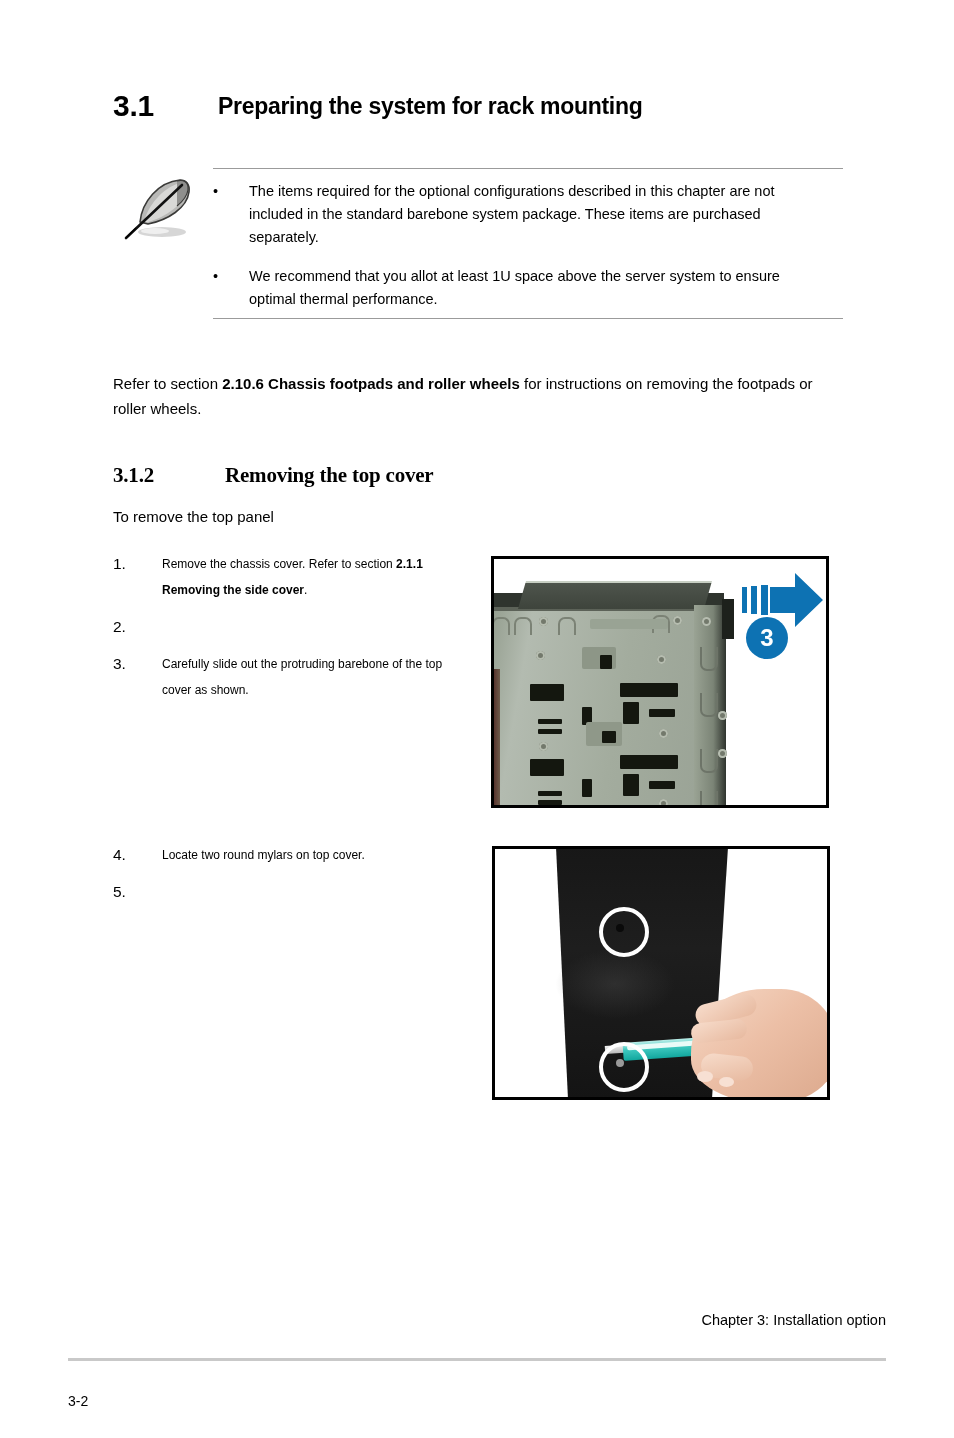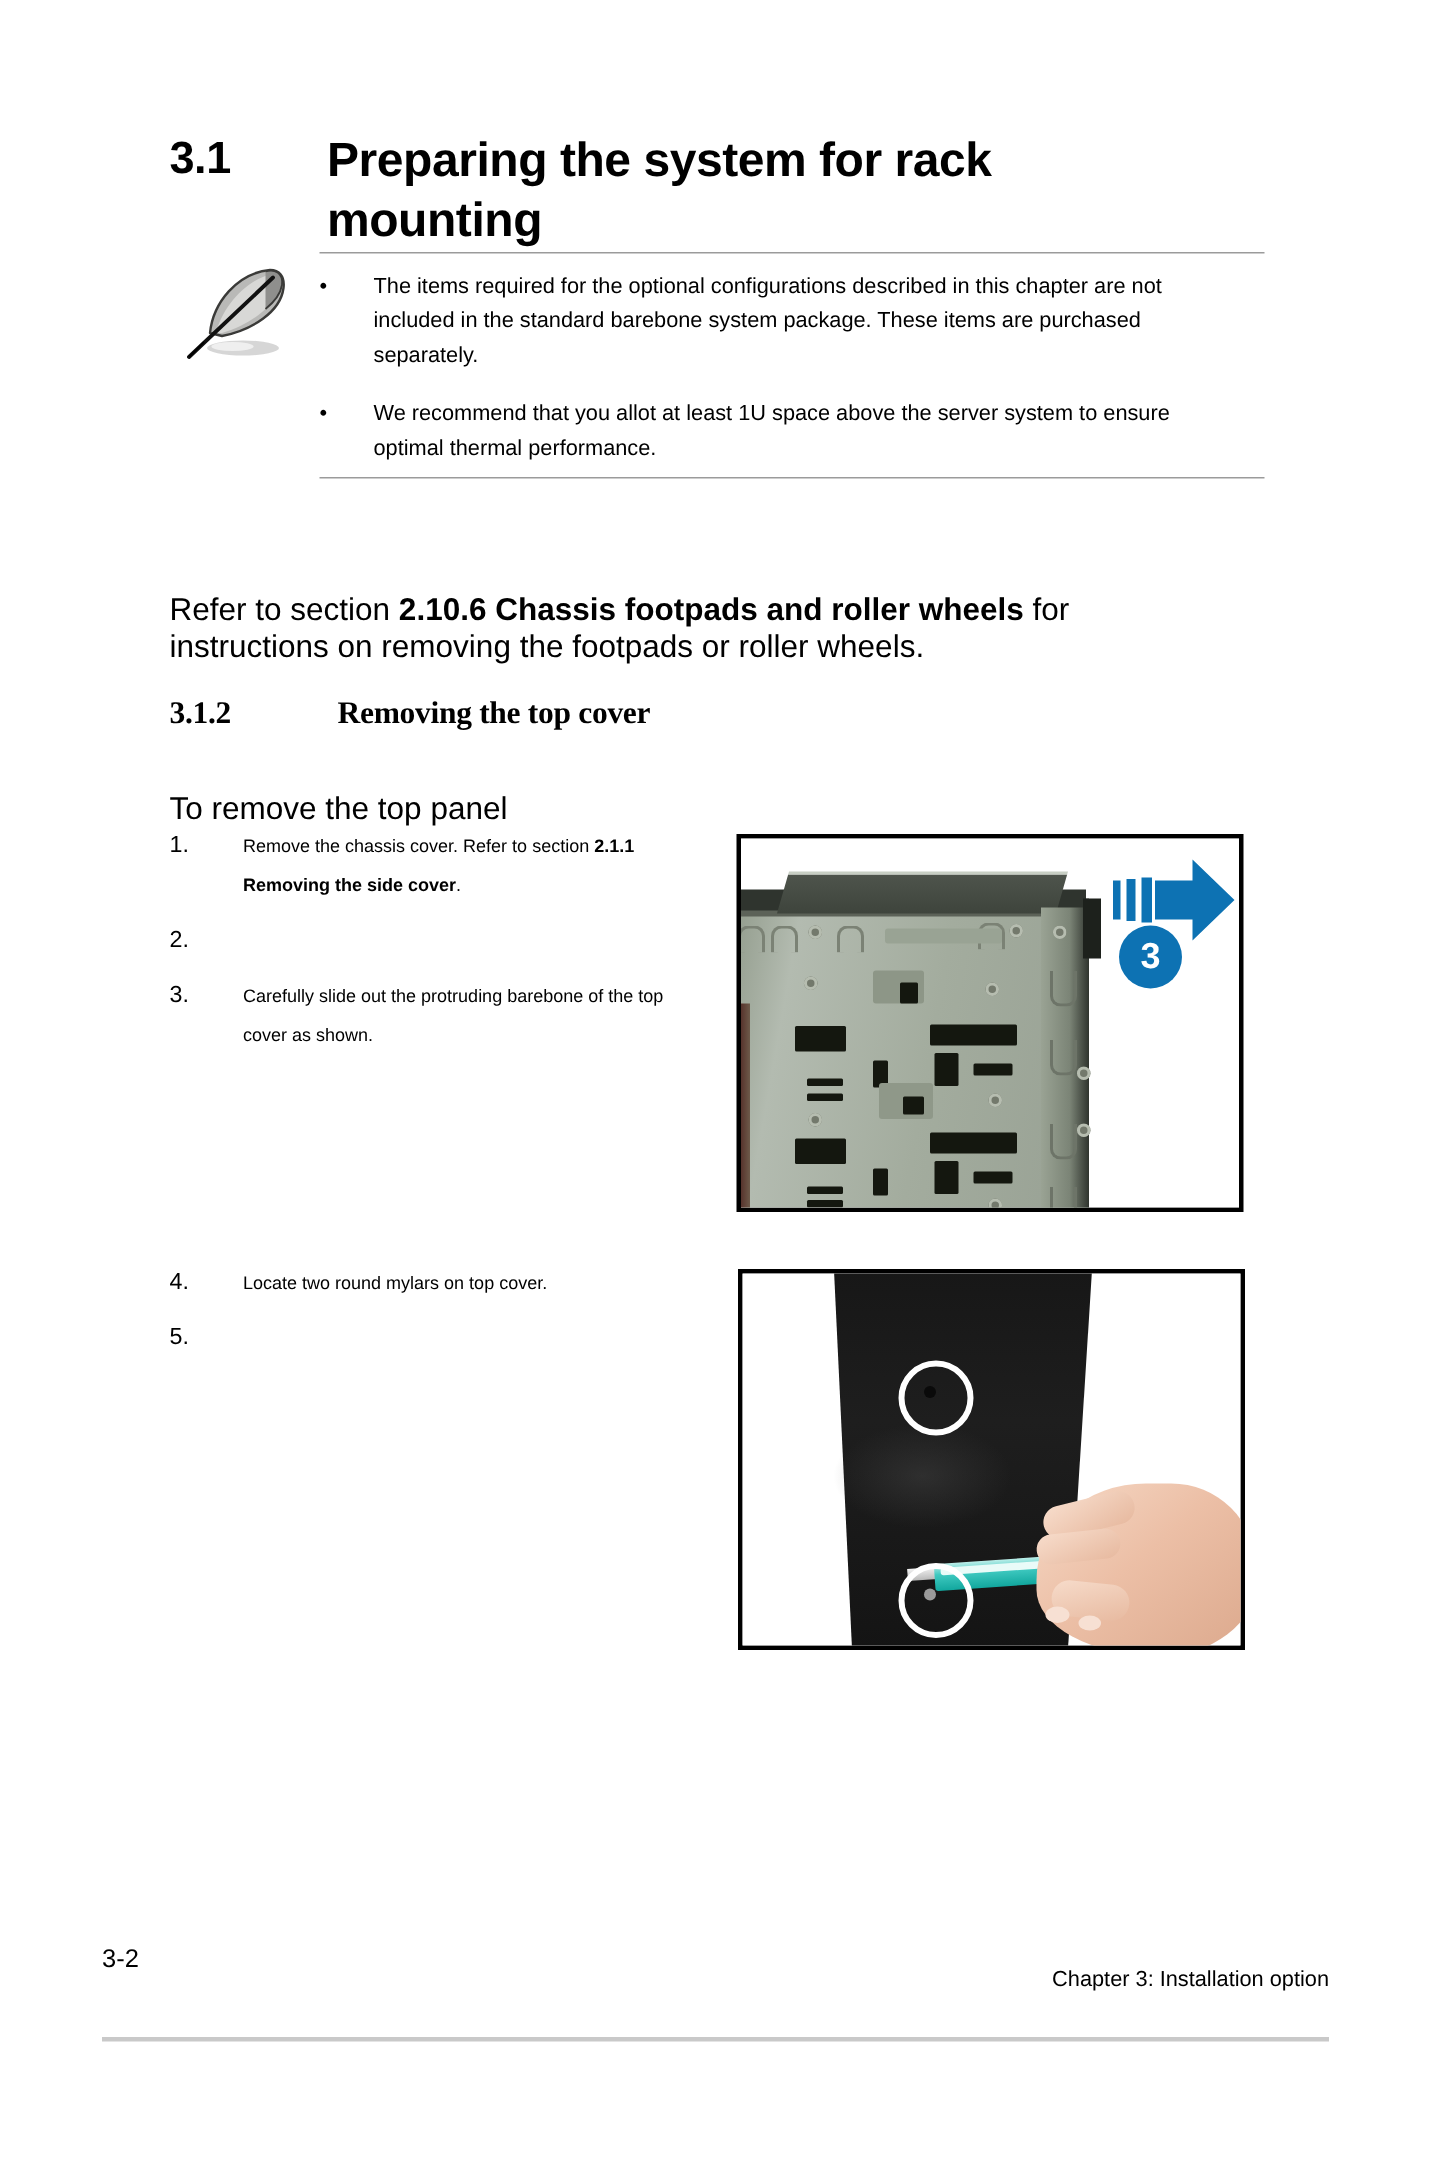--- a/index.html
+++ b/index.html
@@ -31,21 +31,21 @@
   }
   .h1-num {
     font-size: 30px;
     font-weight: bold;
     line-height: 40px;
     letter-spacing: -0.3px;
     width: 105px;
     flex: 0 0 105px;
   }
   .h1-text {
-    font-size: 32px;
+    font-size: 23px;
     font-weight: bold;
     line-height: 40px;
     letter-spacing: -0.3px;
     max-width: 500px;
   }
 
   .h2-wrap {
     position: absolute;
     left: 113px;
     display: flex;
@@ -107,24 +107,23 @@
   .note-text {
     font-size: 14.5px;
     line-height: 23px;
     max-width: 580px;
   }
 
   
   .para {
     position: absolute;
     left: 113px;
-    font-size: 21px;
+    font-size: 15px;
     line-height: 24.5px;
     width: 700px;
-    margin-top: 23px;
   }
   #para-311 { top: 372px; }
   #para-intro { top: 505px; }
 
   
   .steps {
     position: absolute;
     left: 113px;
     width: 370px;
   }
@@ -373,22 +372,22 @@
     position: absolute;
     left: 68px;
     top: 1358px;
     width: 818px;
     height: 3px;
     background: #c9c9c9;
   }
   .footer-left {
     position: absolute;
     left: 68px;
-    top: 1296px;
-    font-size: 17px;
+    top: 1393px;
+    font-size: 14px;
   }
   .footer-right {
     position: absolute;
     right: 68px;
     top: 1312px;
     font-size: 14.5px;
   }
 </style>
 </head>
 <body>

